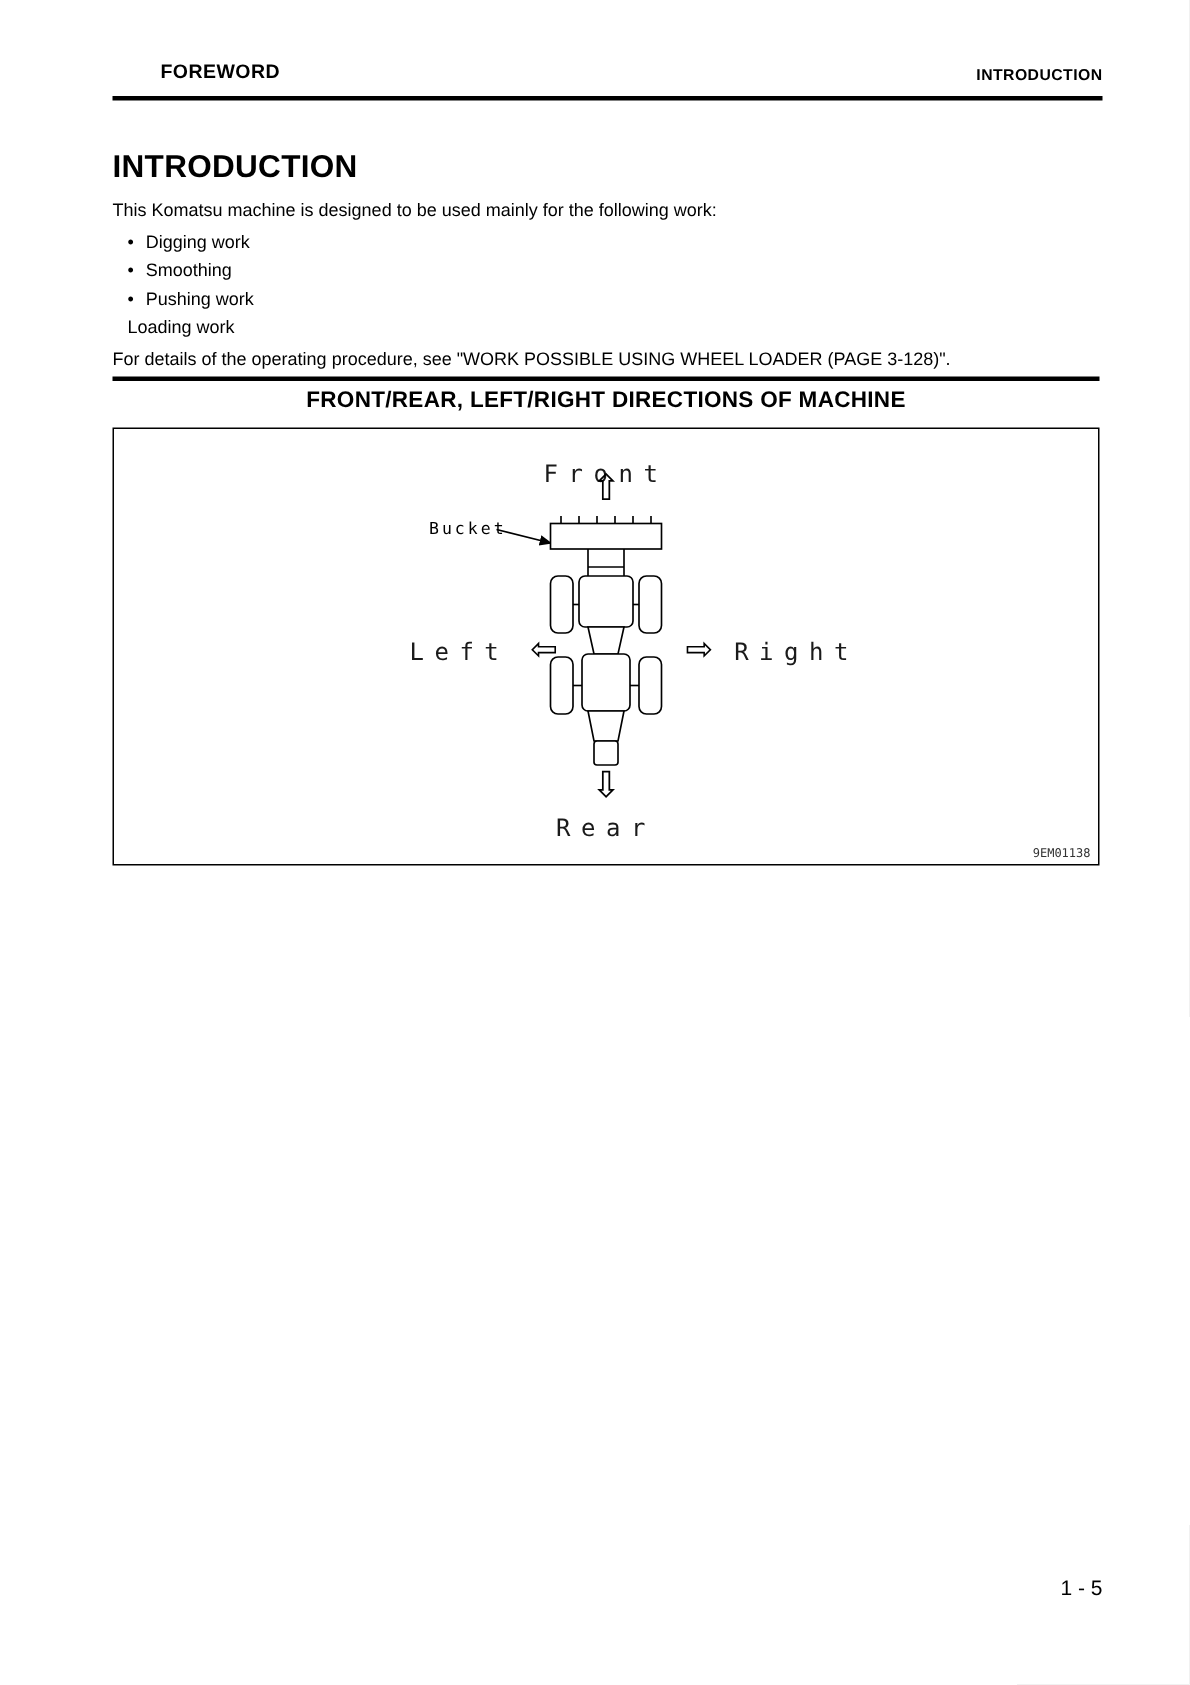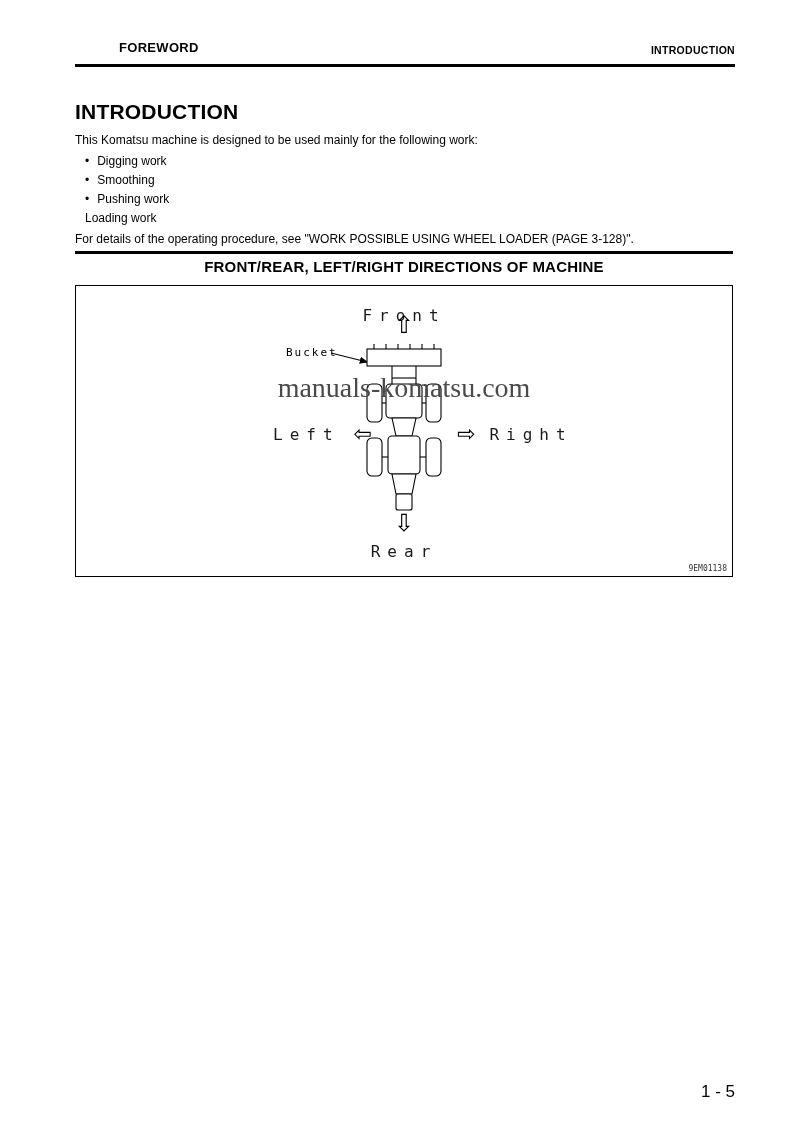--- a/index.html
+++ b/index.html
@@ -6,21 +6,21 @@
   .page {
     position:relative;
     width:793px; height:1123px;
     margin:0 auto;
     background:#ffffff;
     font-family:"Liberation Sans", sans-serif;
     color:#000;
     overflow:hidden;
   }
   
-  .hdr-left  { position:absolute; left:75px;  top:40px; font-size:13px; font-weight:bold; letter-spacing:.3px;padding-left:44px; }
+  .hdr-left  { position:absolute; left:63px;  top:40px; font-size:13px; font-weight:bold; letter-spacing:.3px;padding-left:44px; }
   .hdr-right { position:absolute; right:58px; top:44px; font-size:10.5px; font-weight:bold; letter-spacing:.3px; }
   .hdr-rule  { position:absolute; left:75px; right:58px; top:64px; height:3px; background:#000; }
 
   
   .intro { position:absolute; left:75px; top:100px; width:660px; }
   .intro h1 { margin:0 0 7px 0; font-size:21px; font-weight:bold; letter-spacing:.2px; }
   .body-txt { font-size:12px; line-height:19px; margin:0; }
   ul.worklist { list-style:none; margin:2px 0 2px 0; padding:0; }
   ul.worklist li { line-height:19px; font-size:12px; display:flex; align-items:baseline; }
   ul.worklist .blt { margin:0 8px 0 10px; font-size:12px; }
@@ -45,21 +45,21 @@
   .watermark { position:absolute; left:0; top:86px; width:100%; text-align:center;
                font-family:"Liberation Serif", serif; font-size:28px; color:#4a4a4a; z-index:3; }
   .side-lbl { position:absolute; top:136px; display:flex; align-items:center; gap:14px; }
   .side-lbl.left-side  { left:197px; }
   .side-lbl.right-side { left:381px; }
   .side-lbl .arrow-glyph { font-size:22px; }
   .figcode { position:absolute; right:5px; bottom:3px; font-family:"DejaVu Sans Mono", monospace; font-size:8px; color:#333; }
 
   
   .caption { position:absolute; left:75px; top:578px; width:660px; font-size:12px; line-height:19px; }
-  .pagenum { position:absolute; right:58px; top:1082px; font-size:17px; }
+  .pagenum { position:absolute; right:58px; top:1050px; font-size:14px; }
 </style>
 </head>
 <body>
 
 <div class="page">
 
   <div class="hdr-left">FOREWORD</div>
   <div class="hdr-right">INTRODUCTION</div>
   <div class="hdr-rule"></div>
 
@@ -138,21 +138,20 @@
         <rect x="3" y="94" width="15" height="38" rx="5"></rect>
         <rect x="62" y="94" width="15" height="38" rx="5"></rect>
         <line x1="18" y1="113" x2="24" y2="113"></line>
         <line x1="56" y1="113" x2="62" y2="113"></line>
 
         <polygon points="28,130 52,130 48,150 32,150"></polygon>
         <rect x="32" y="150" width="16" height="16" rx="2"></rect>
       </g>
     </svg>
 
-    <div class="watermark">manuals-komatsu.com</div>
 
     <div class="side-lbl left-side">
       <span class="fig-label">Left</span>
       <span class="arrow-glyph">⇦</span>
     </div>
 
     <div class="side-lbl right-side">
       <span class="arrow-glyph">⇨</span>
       <span class="fig-label">Right</span>
     </div>

